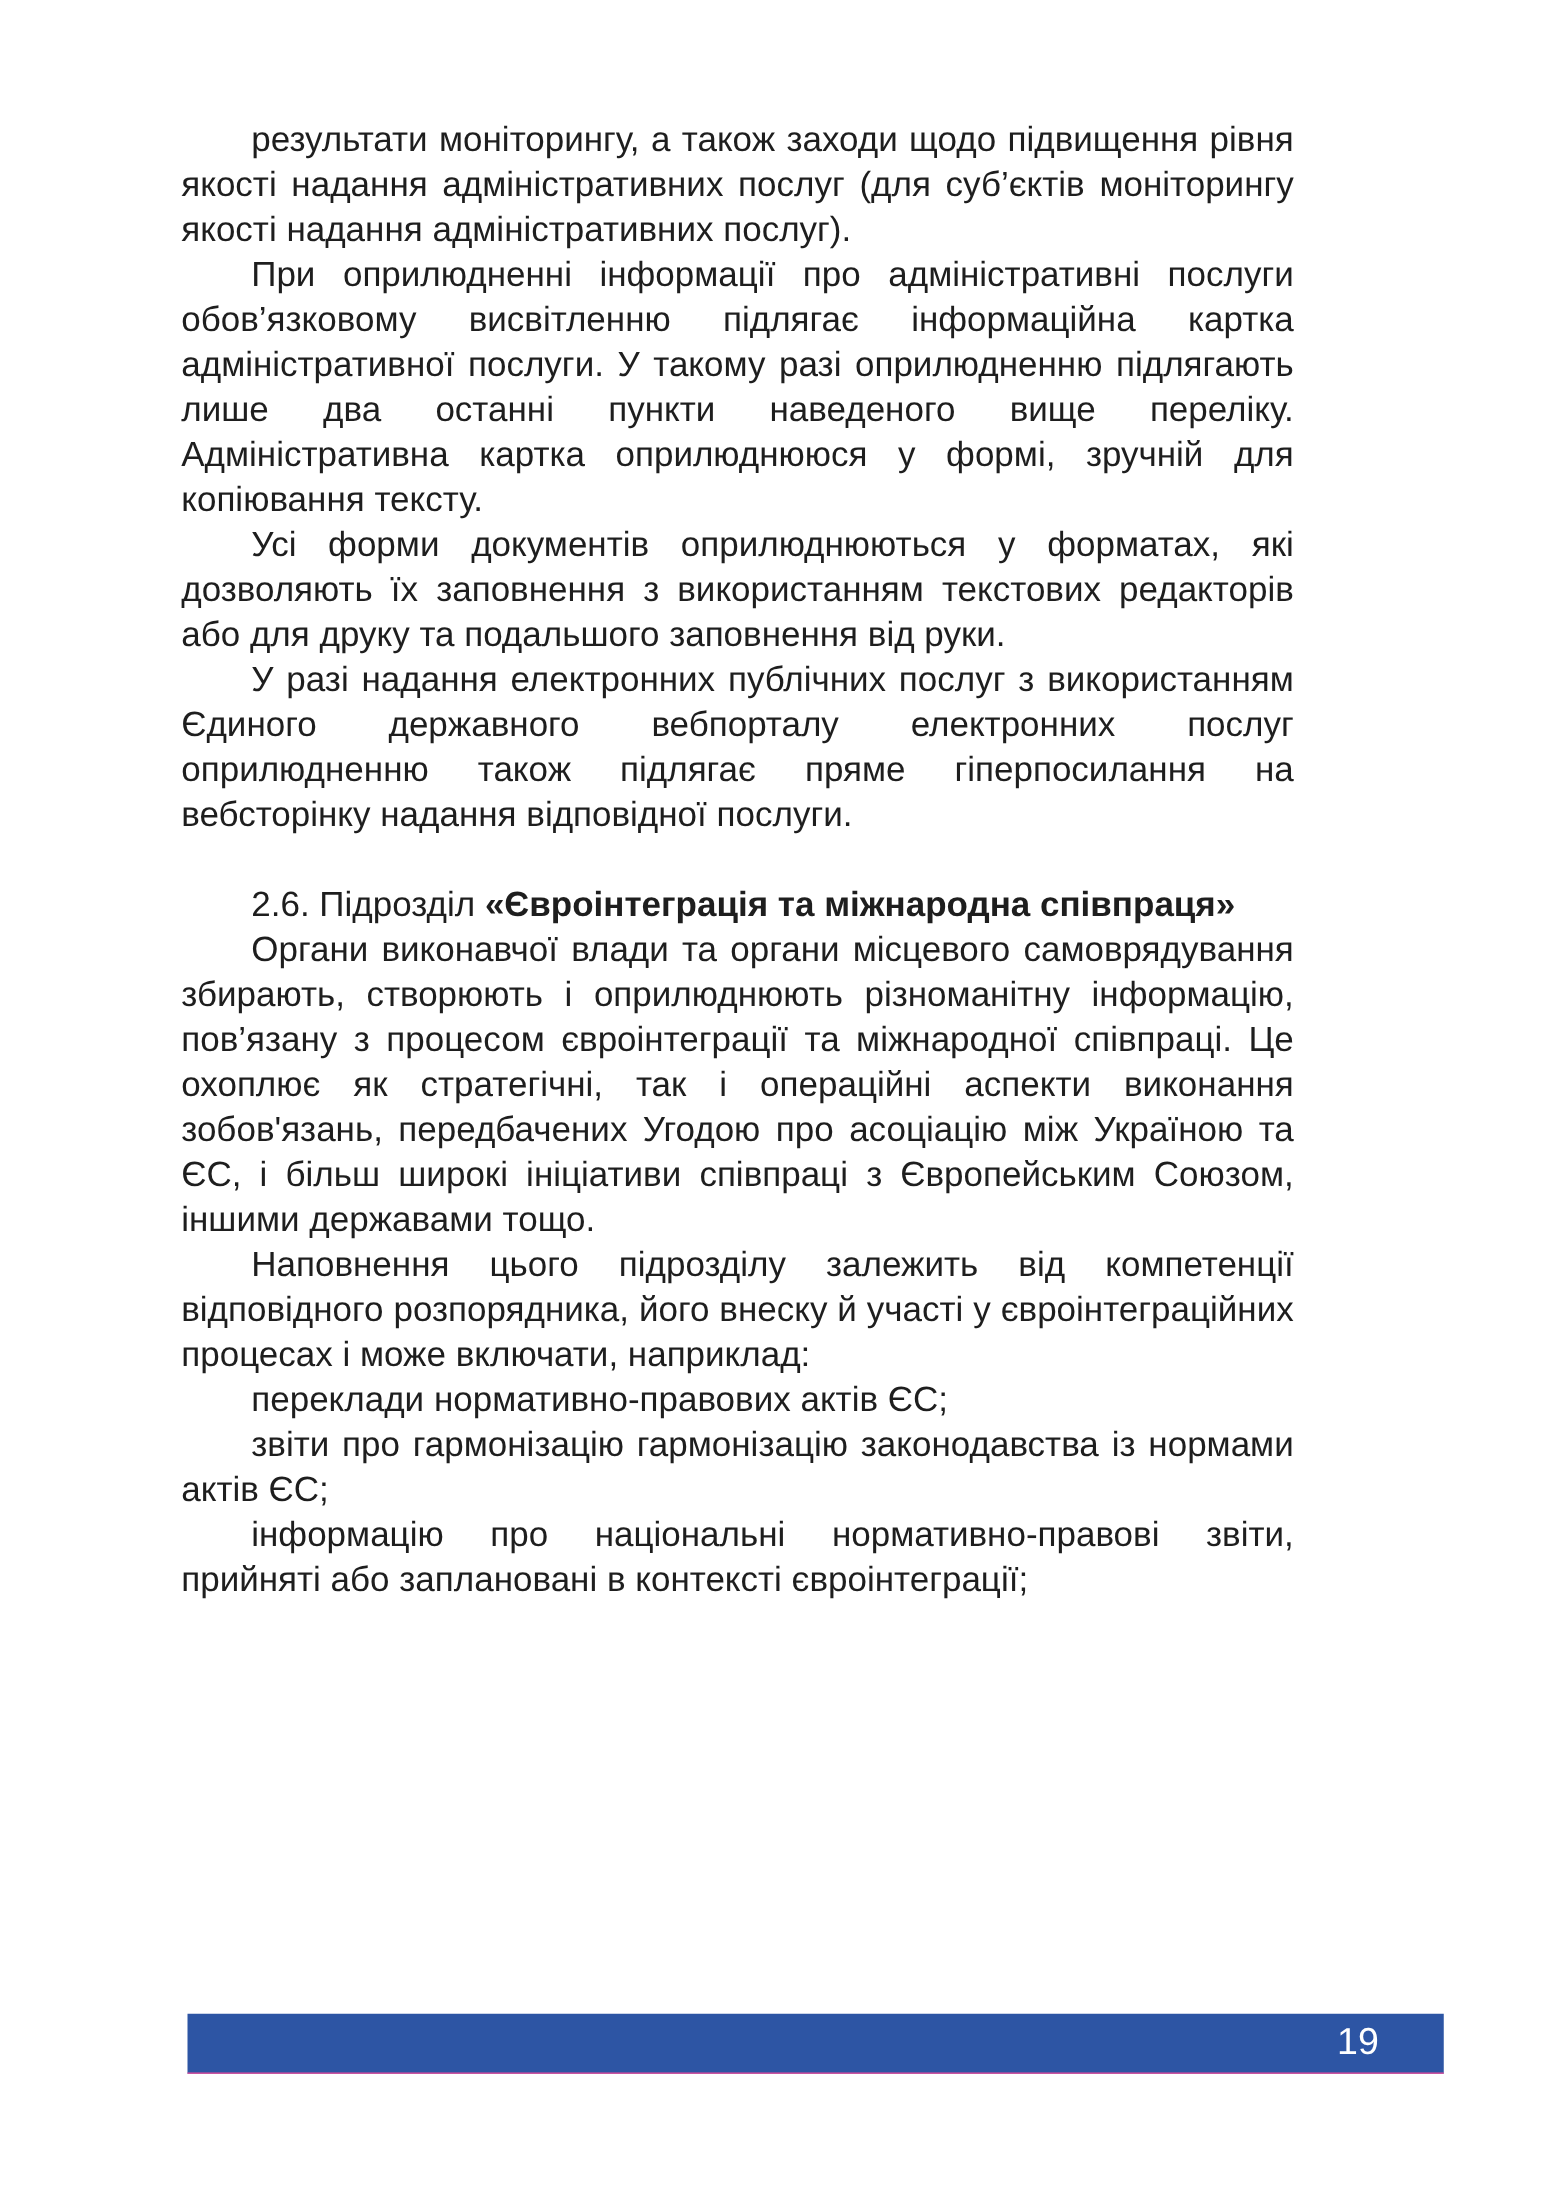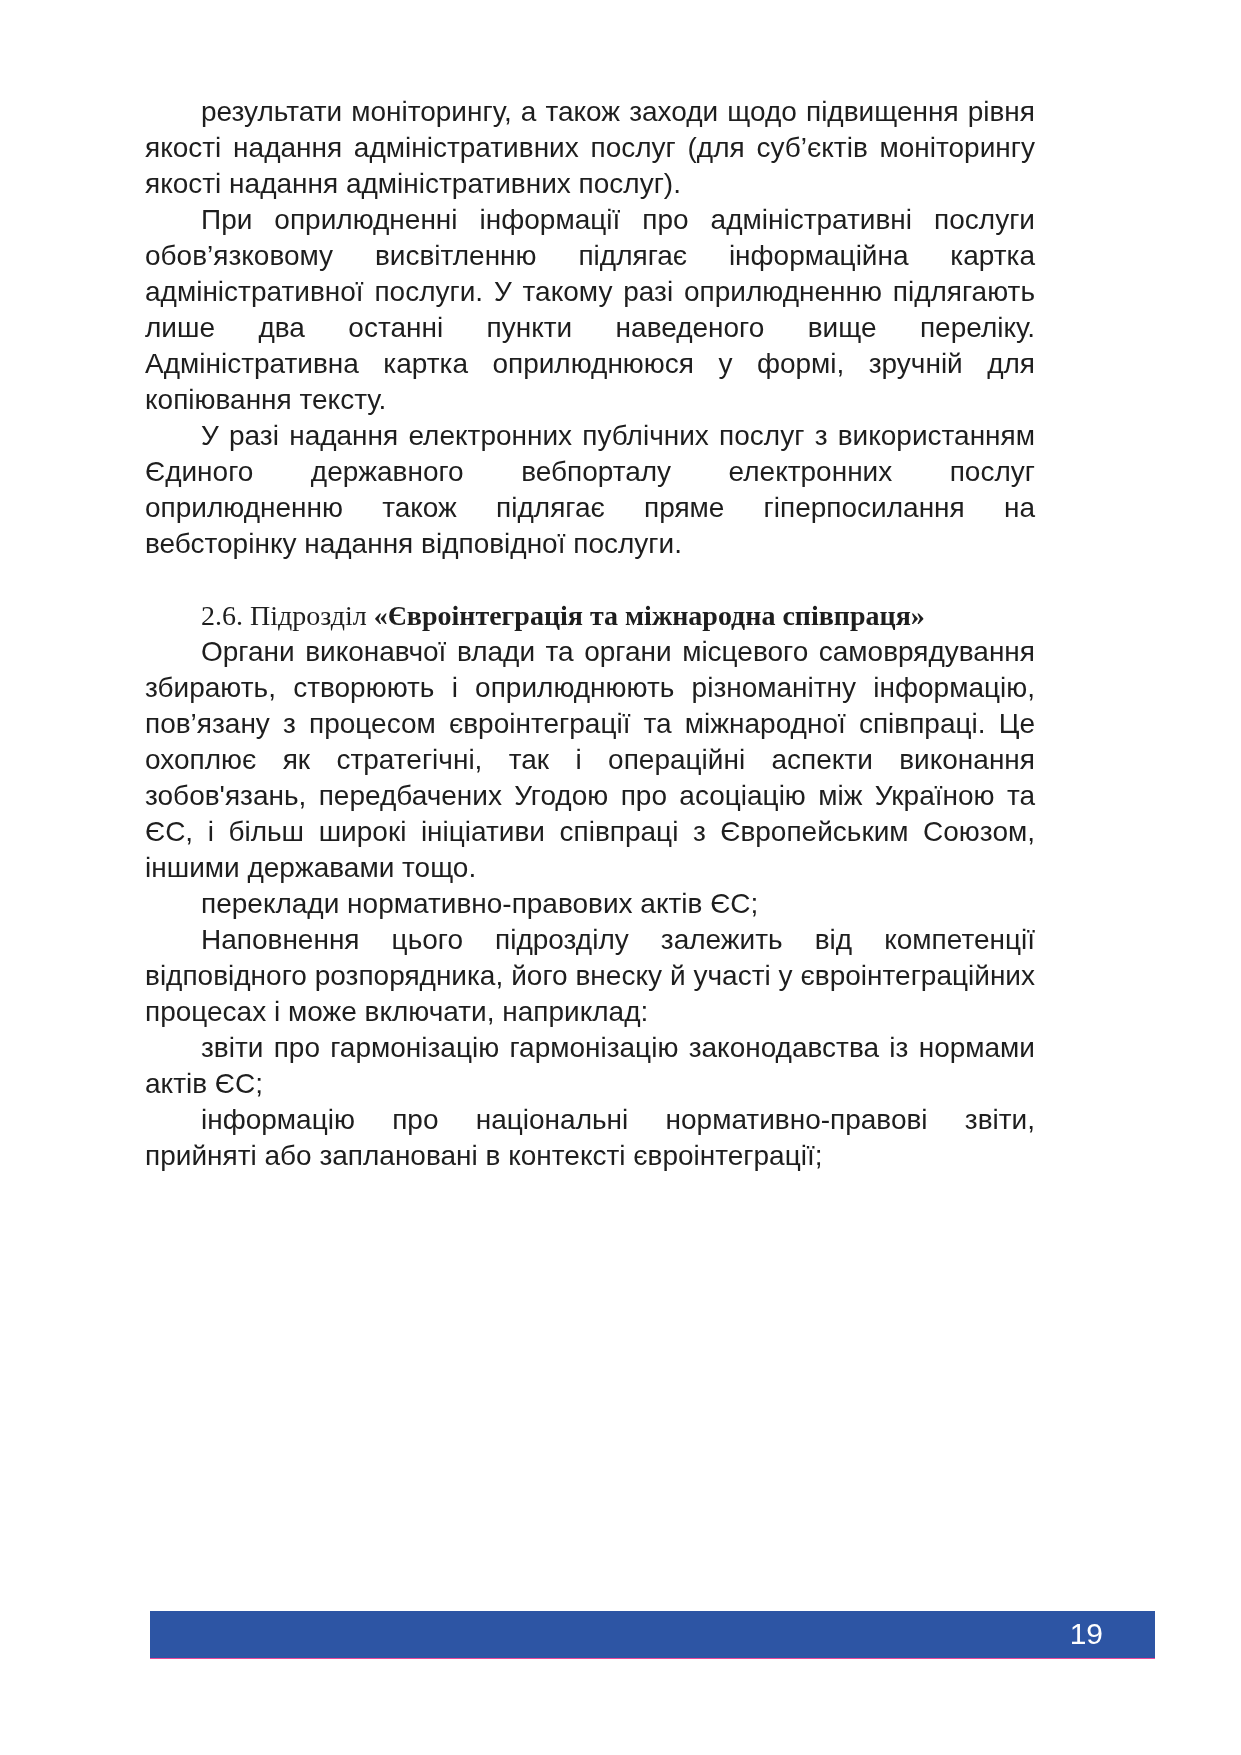--- a/index.html
+++ b/index.html
@@ -27,21 +27,20 @@
   p.body-para {
     margin: 0;
     text-align: justify;
     text-indent: 56px;
   }
   p.heading-para {
     margin: 36px 0 0 0;
     text-align: justify;
     text-indent: 56px;
     font-weight: normal;
-    font-family: Liberation Serif, serif;
   }
   .heading-bold {
     font-weight: bold;
   }
   .footer-bar {
     position: absolute;
     left: 150px;
     top: 1611px;
     width: 1005px;
     height: 47px;
@@ -58,24 +57,25 @@
     line-height: 1;
   }
 </style>
 </head>
 <body>
 
 <div class="page">
   <div class="content">
       <p class="body-para">результати моніторингу, а також заходи щодо підвищення рівня якості надання адміністративних послуг (для суб’єктів моніторингу якості надання адміністративних послуг).</p>
       <p class="body-para">При оприлюдненні інформації про адміністративні послуги обов’язковому висвітленню підлягає інформаційна картка адміністративної послуги. У такому разі оприлюдненню підлягають лише два останні пункти наведеного вище переліку. Адміністративна картка оприлюднююся у формі, зручній для копіювання тексту.</p>
+      <p class="body-para">Усі форми документів оприлюднюються у форматах, які дозволяють їх заповнення з використанням текстових редакторів або для друку та подальшого заповнення від руки.</p>
       <p class="body-para">У разі надання електронних публічних послуг з використанням Єдиного державного вебпорталу електронних послуг оприлюдненню також підлягає пряме гіперпосилання на вебсторінку надання відповідної послуги.</p>
       <p class="heading-para"><span>2.6. Підрозділ </span><span class="heading-bold">«Євроінтеграція та міжнародна співпраця»</span></p>
       <p class="body-para">Органи виконавчої влади та органи місцевого самоврядування збирають, створюють і оприлюднюють різноманітну інформацію, пов’язану з процесом євроінтеграції та міжнародної співпраці. Це охоплює як стратегічні, так і операційні аспекти виконання зобов'язань, передбачених Угодою про асоціацію між Україною та ЄС, і більш широкі ініціативи співпраці з Європейським Союзом, іншими державами тощо.</p>
+      <p class="body-para">Наповнення цього підрозділу залежить від компетенції відповідного розпорядника, його внеску й участі у євроінтеграційних процесах і може включати, наприклад:</p>
       <p class="body-para">переклади нормативно-правових актів ЄС;</p>
-      <p class="body-para">Наповнення цього підрозділу залежить від компетенції відповідного розпорядника, його внеску й участі у євроінтеграційних процесах і може включати, наприклад:</p>
       <p class="body-para">звіти про гармонізацію гармонізацію законодавства із нормами актів ЄС;</p>
       <p class="body-para">інформацію про національні нормативно-правові звіти, прийняті або заплановані в контексті євроінтеграції;</p>
     </div>
   <div class="footer-bar" style="background: rgb(45, 85, 164);">
     <span class="page-number">19</span>
   </div>
 </div>
 
 </body></html>

